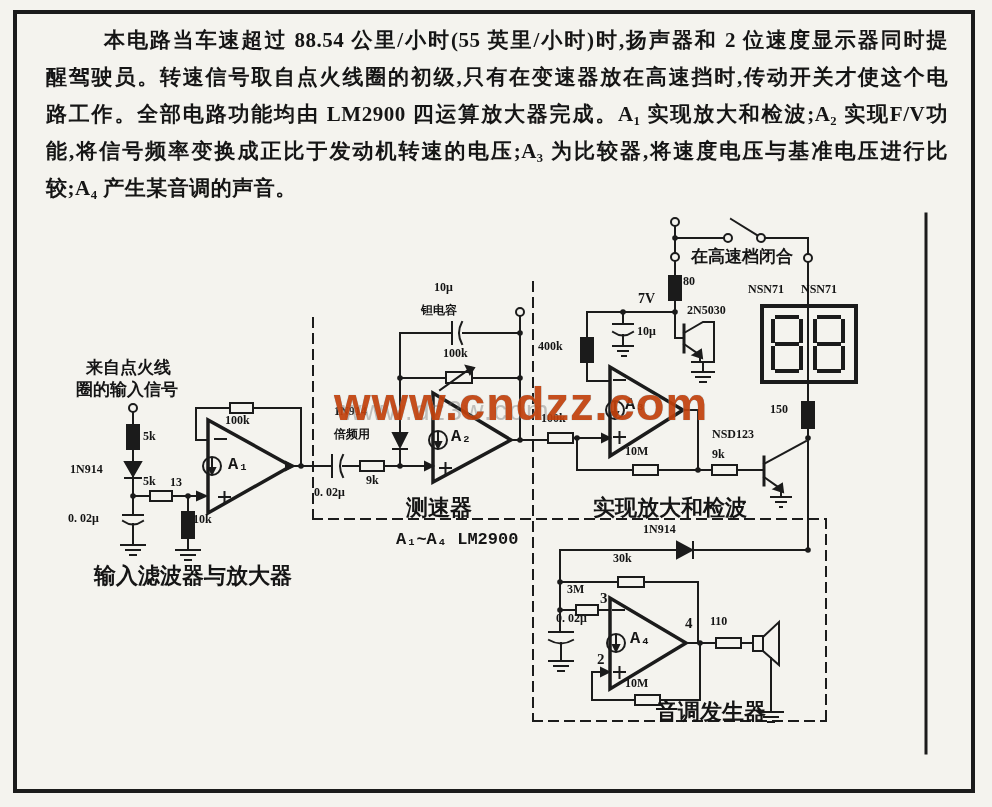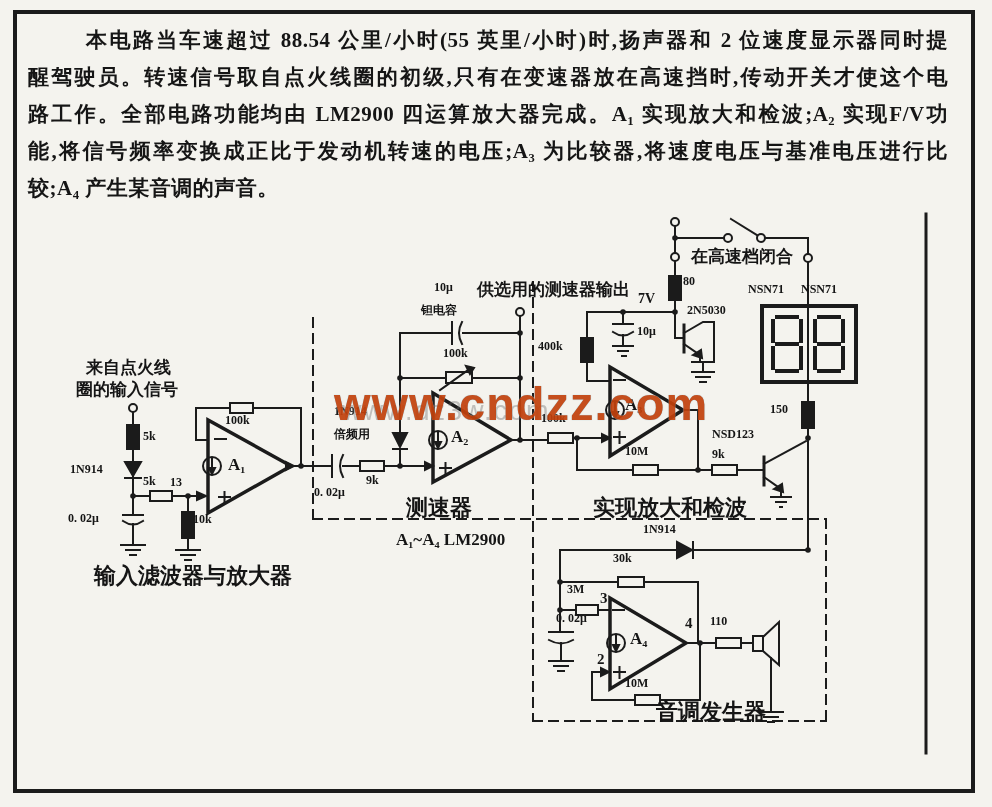--- a/index.html
+++ b/index.html
@@ -1,26 +1,26 @@
 <!DOCTYPE html>
 <html><head>
 <meta charset="utf-8">
 <style>
   html,body{margin:0;padding:0;background:#fff;}
   #page{position:relative;width:992px;height:807px;background:#f4f3ee;overflow:hidden;
         font-family:"Liberation Serif","DejaVu Serif",serif;color:#151515;}
   #desc{position:absolute;left:28px;top:22px;width:920px;font-size:21px;line-height:37px;
         font-weight:700;letter-spacing:0.5px;}
-  .dline{text-align:justify;}
+  .dline{text-align:justify;margin-left:18px;}
   .dfill{text-align-last:justify;}
   .indent{padding-left:58px;}
   svg{position:absolute;left:0;top:0;z-index:1;}
   .lbl{position:absolute;z-index:2;font-weight:700;font-size:12px;white-space:nowrap;
        font-family:"Liberation Serif","DejaVu Serif",serif;}
-  .s14{font-size:14px;} .s15{font-size:15px;} .s17{font-size:17px;} .s18{font-size:22px;}
+  .s14{font-size:14px;} .s15{font-size:15px;} .s17{font-size:17px;font-family:Liberation Mono, monospace;} .s18{font-size:22px;}
   #wm1{position:absolute;z-index:3;left:334px;top:376px;font-size:47px;font-weight:700;
        letter-spacing:1px;color:#c2410c;opacity:.92;font-family:"Liberation Sans",sans-serif;
        text-shadow:0 0 1px #7fbdd8;}
   #wm2{position:absolute;z-index:3;left:342px;top:396px;font-size:27px;
        color:rgba(105,105,105,0.38);font-family:"Liberation Sans",sans-serif;letter-spacing:2px;}
 </style>
 </head>
 <body>
 
 <div id="page">
@@ -281,21 +281,20 @@
   <div class="lbl" style="left:225px;top:413px">100k</div>
   <div class="lbl s17" style="left:228px;top:455px">A₁</div>
   <div class="lbl s18" style="left:94px;top:561px">输入滤波器与放大器</div>
 
   <div class="lbl" style="left:314px;top:485px">0. 02μ</div>
   <div class="lbl" style="left:366px;top:473px">9k</div>
   <div class="lbl" style="left:334px;top:404px">1N914</div>
   <div class="lbl" style="left:334px;top:426px">倍频用</div>
   <div class="lbl" style="left:434px;top:280px">10μ</div>
   <div class="lbl" style="left:421px;top:302px">钽电容</div>
-  <div class="lbl s17" style="left:477px;top:278px">供选用的测速器输出</div>
   <div class="lbl" style="left:443px;top:346px">100k</div>
   <div class="lbl s17" style="left:451px;top:427px">A₂</div>
   <div class="lbl s18" style="left:406px;top:493px">测速器</div>
   <div class="lbl s17" style="left:396px;top:530px">A₁~A₄  LM2900</div>
 
   <div class="lbl s14" style="left:638px;top:291px">7V</div>
   <div class="lbl" style="left:538px;top:339px">400k</div>
   <div class="lbl" style="left:637px;top:324px">10μ</div>
   <div class="lbl" style="left:541px;top:411px">100k</div>
   <div class="lbl s17" style="left:625px;top:395px">A₃</div>

